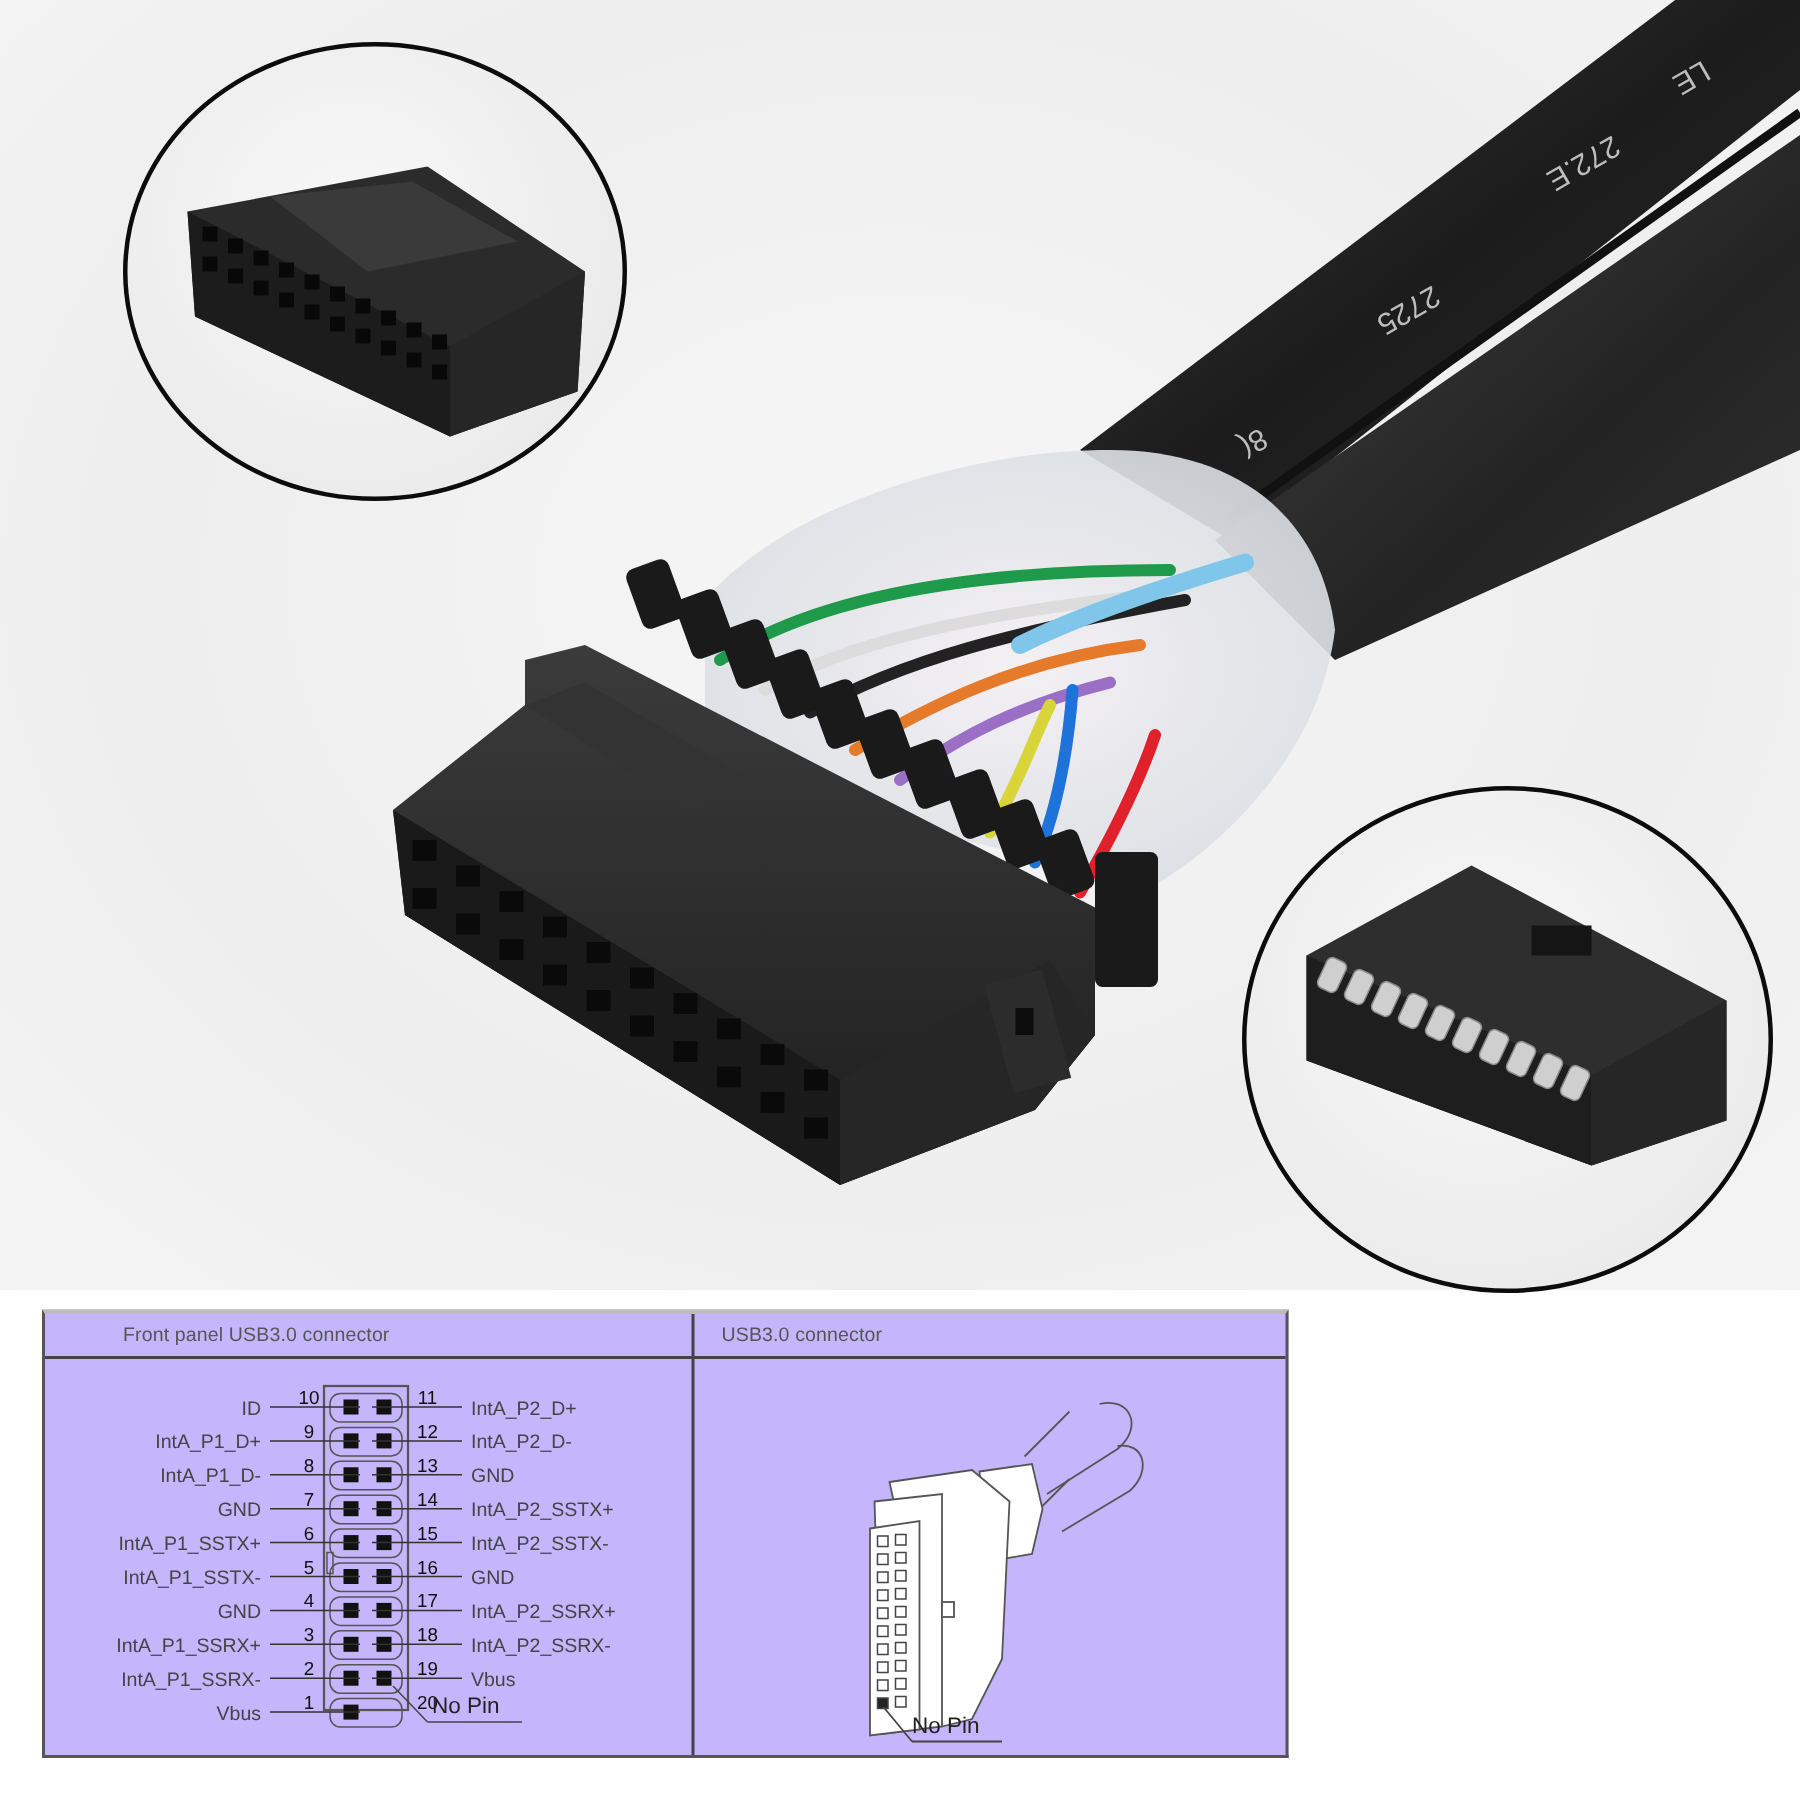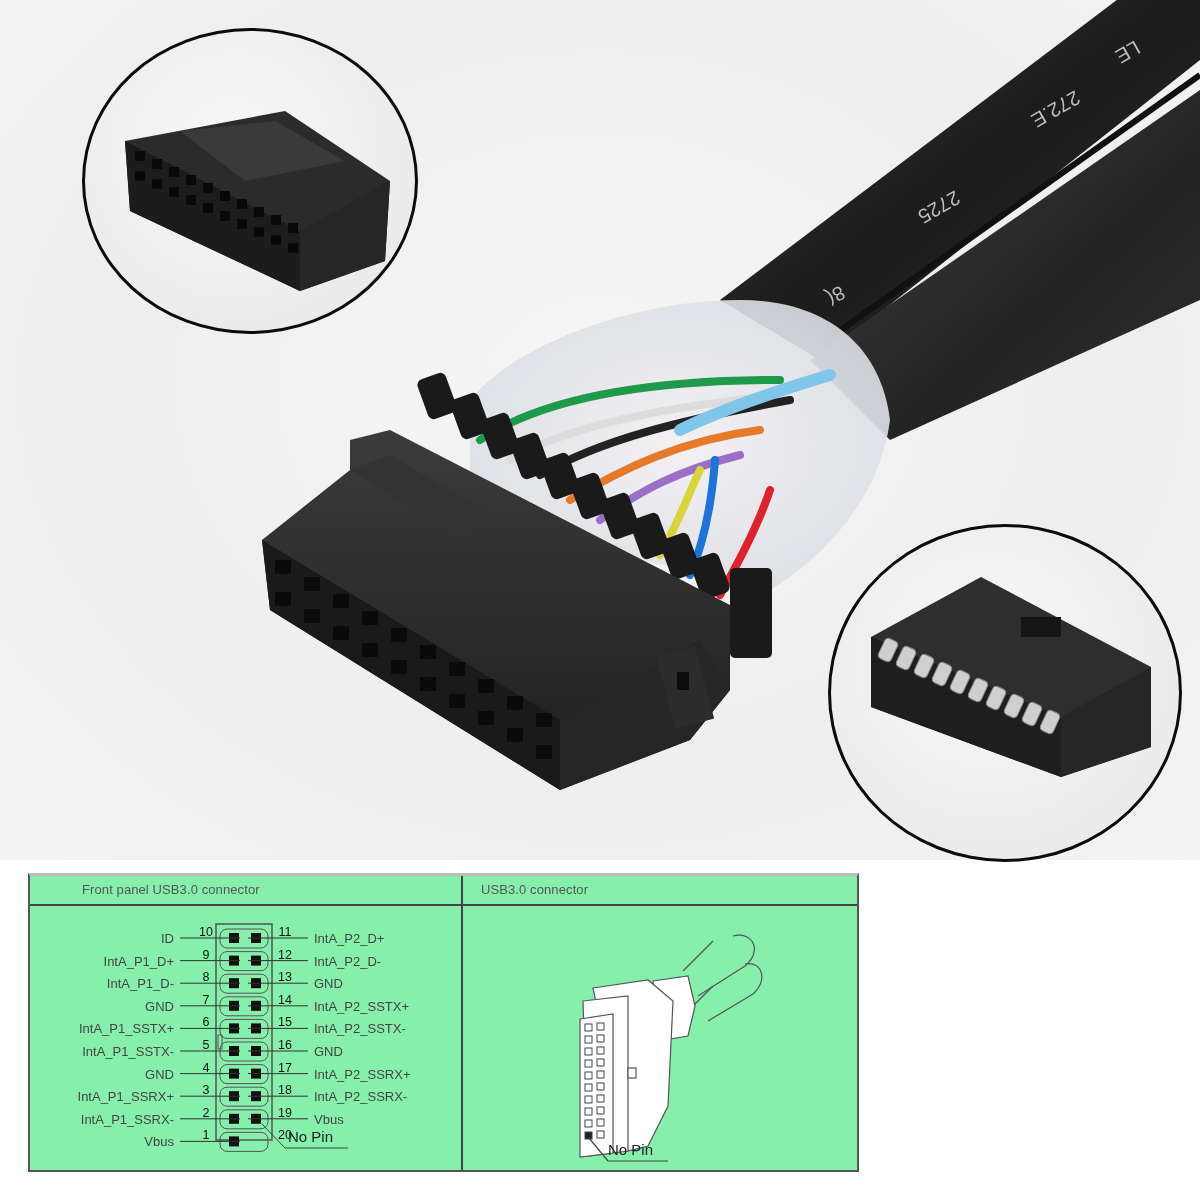--- a/index.html
+++ b/index.html
@@ -16,21 +16,21 @@
       position: absolute; border-radius: 50%;
       border: 3px solid #0c0c0c; background: radial-gradient(circle at 45% 40%, #f8f8f8 0%, #e6e6e6 100%);
       overflow: hidden;
     }
     .inset svg { position: absolute; left: 0; top: 0; }
     .main-photo { position: absolute; left: 0; top: 0; }
 
     .pin-table {
       position: absolute; left: 28px; top: 873px; width: 831px; height: 299px;
       border: 2px solid #555; border-top: 3px solid #bdbdbd; box-sizing: border-box;
-      background: #86efac;
+      background: #c4b5fd;
     }
     .pin-table .hdr {
       position: absolute; top: 0; height: 28px; left: 0; right: 0;
       border-bottom: 2px solid #444;
     }
     .pin-table .col-divider {
       position: absolute; left: 431px; top: 0; bottom: 0; width: 2px; background: #444;
     }
     .hdr-label {
       position: absolute; top: 6px; font-size: 13px; color: #555; letter-spacing: 0.1px;

